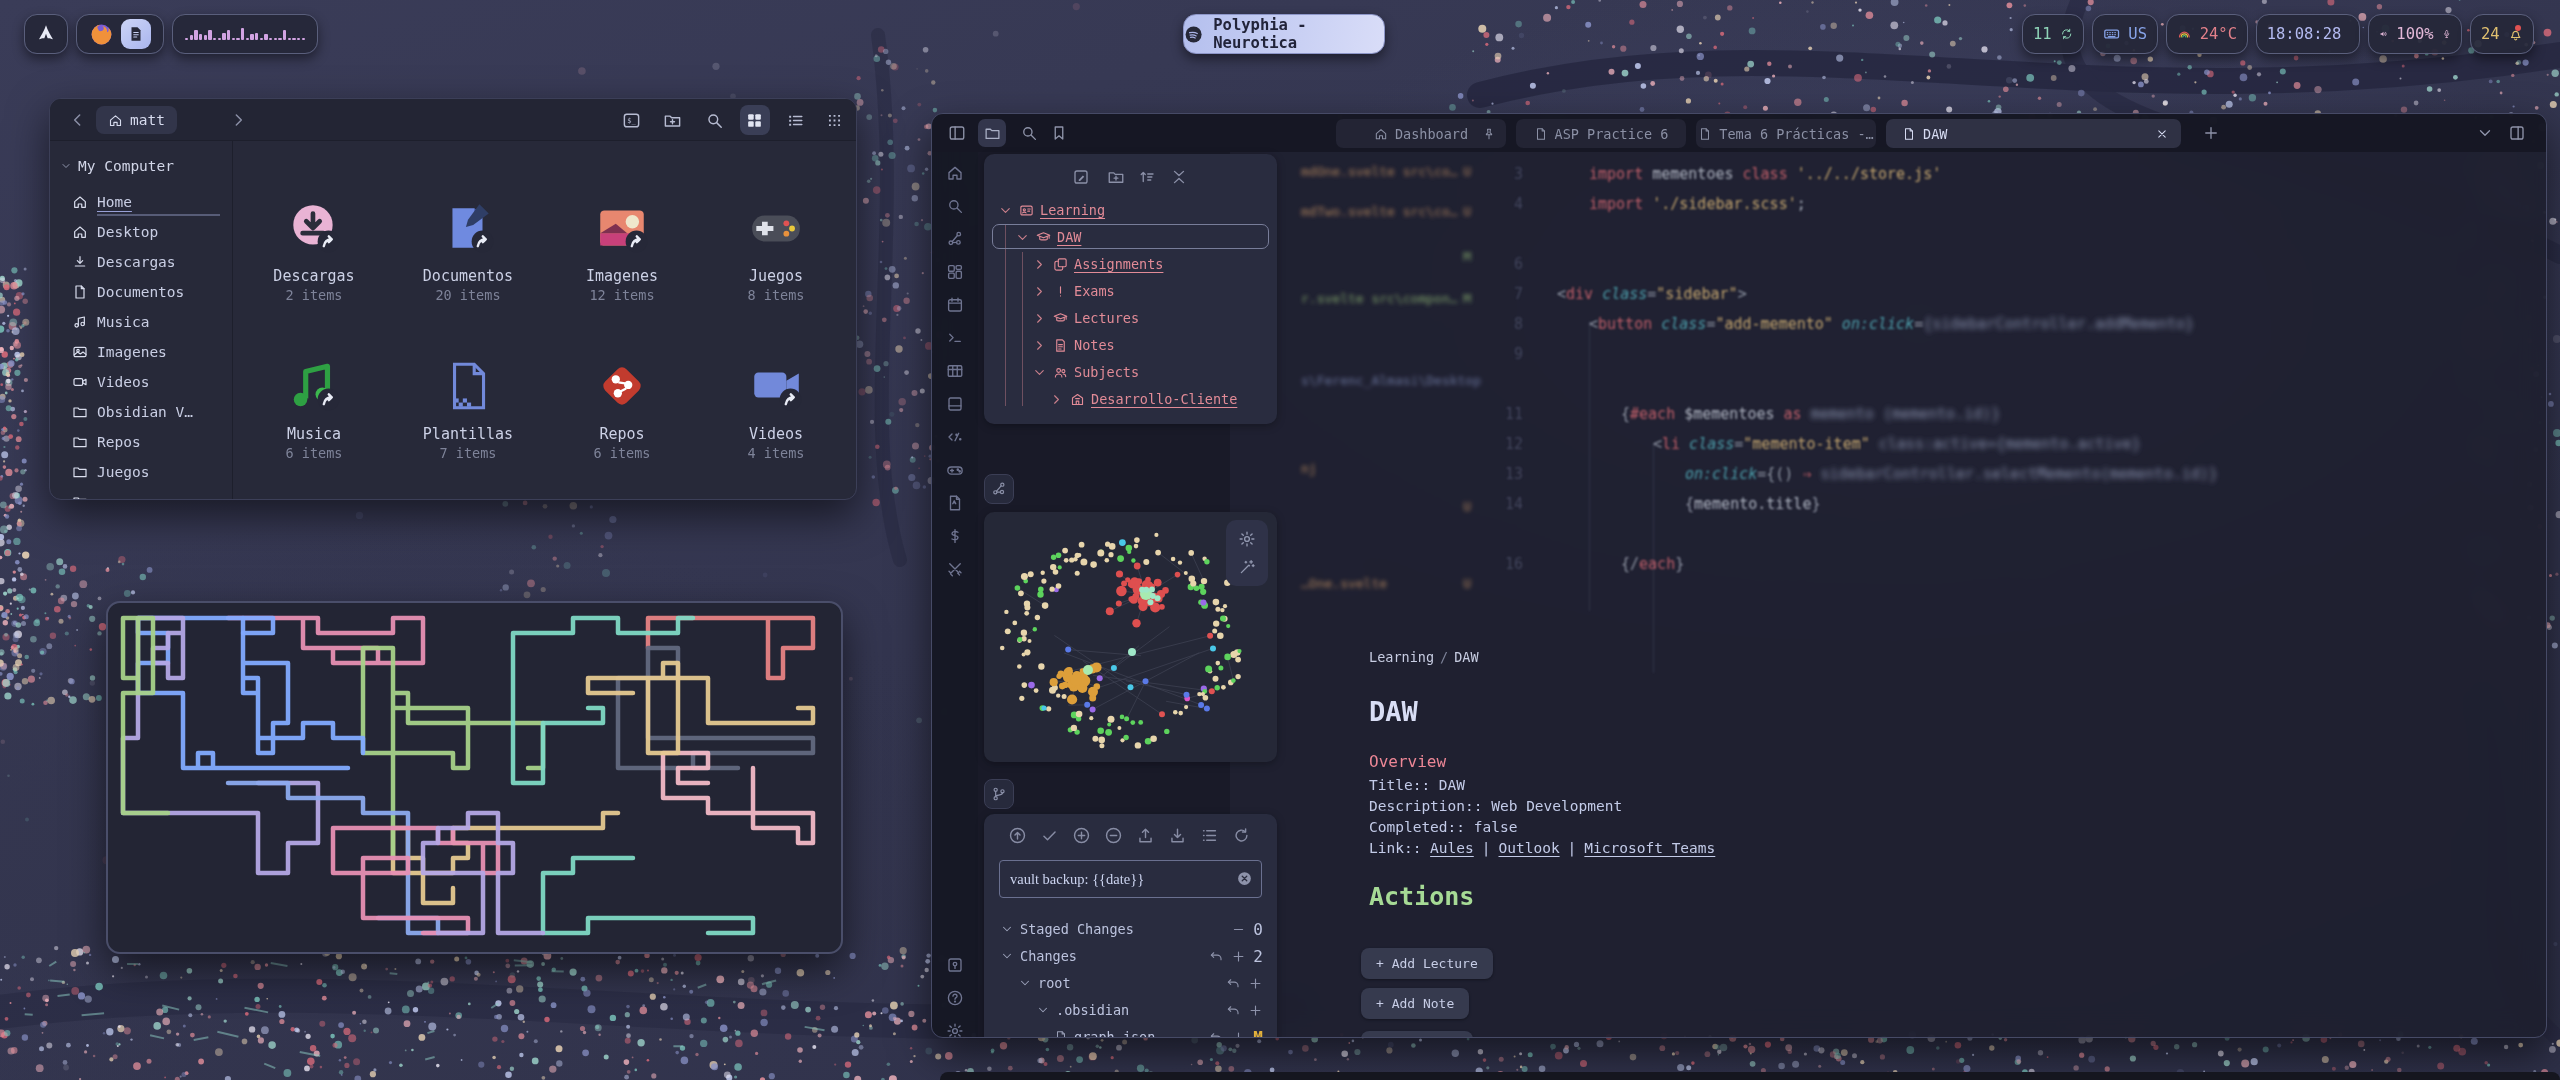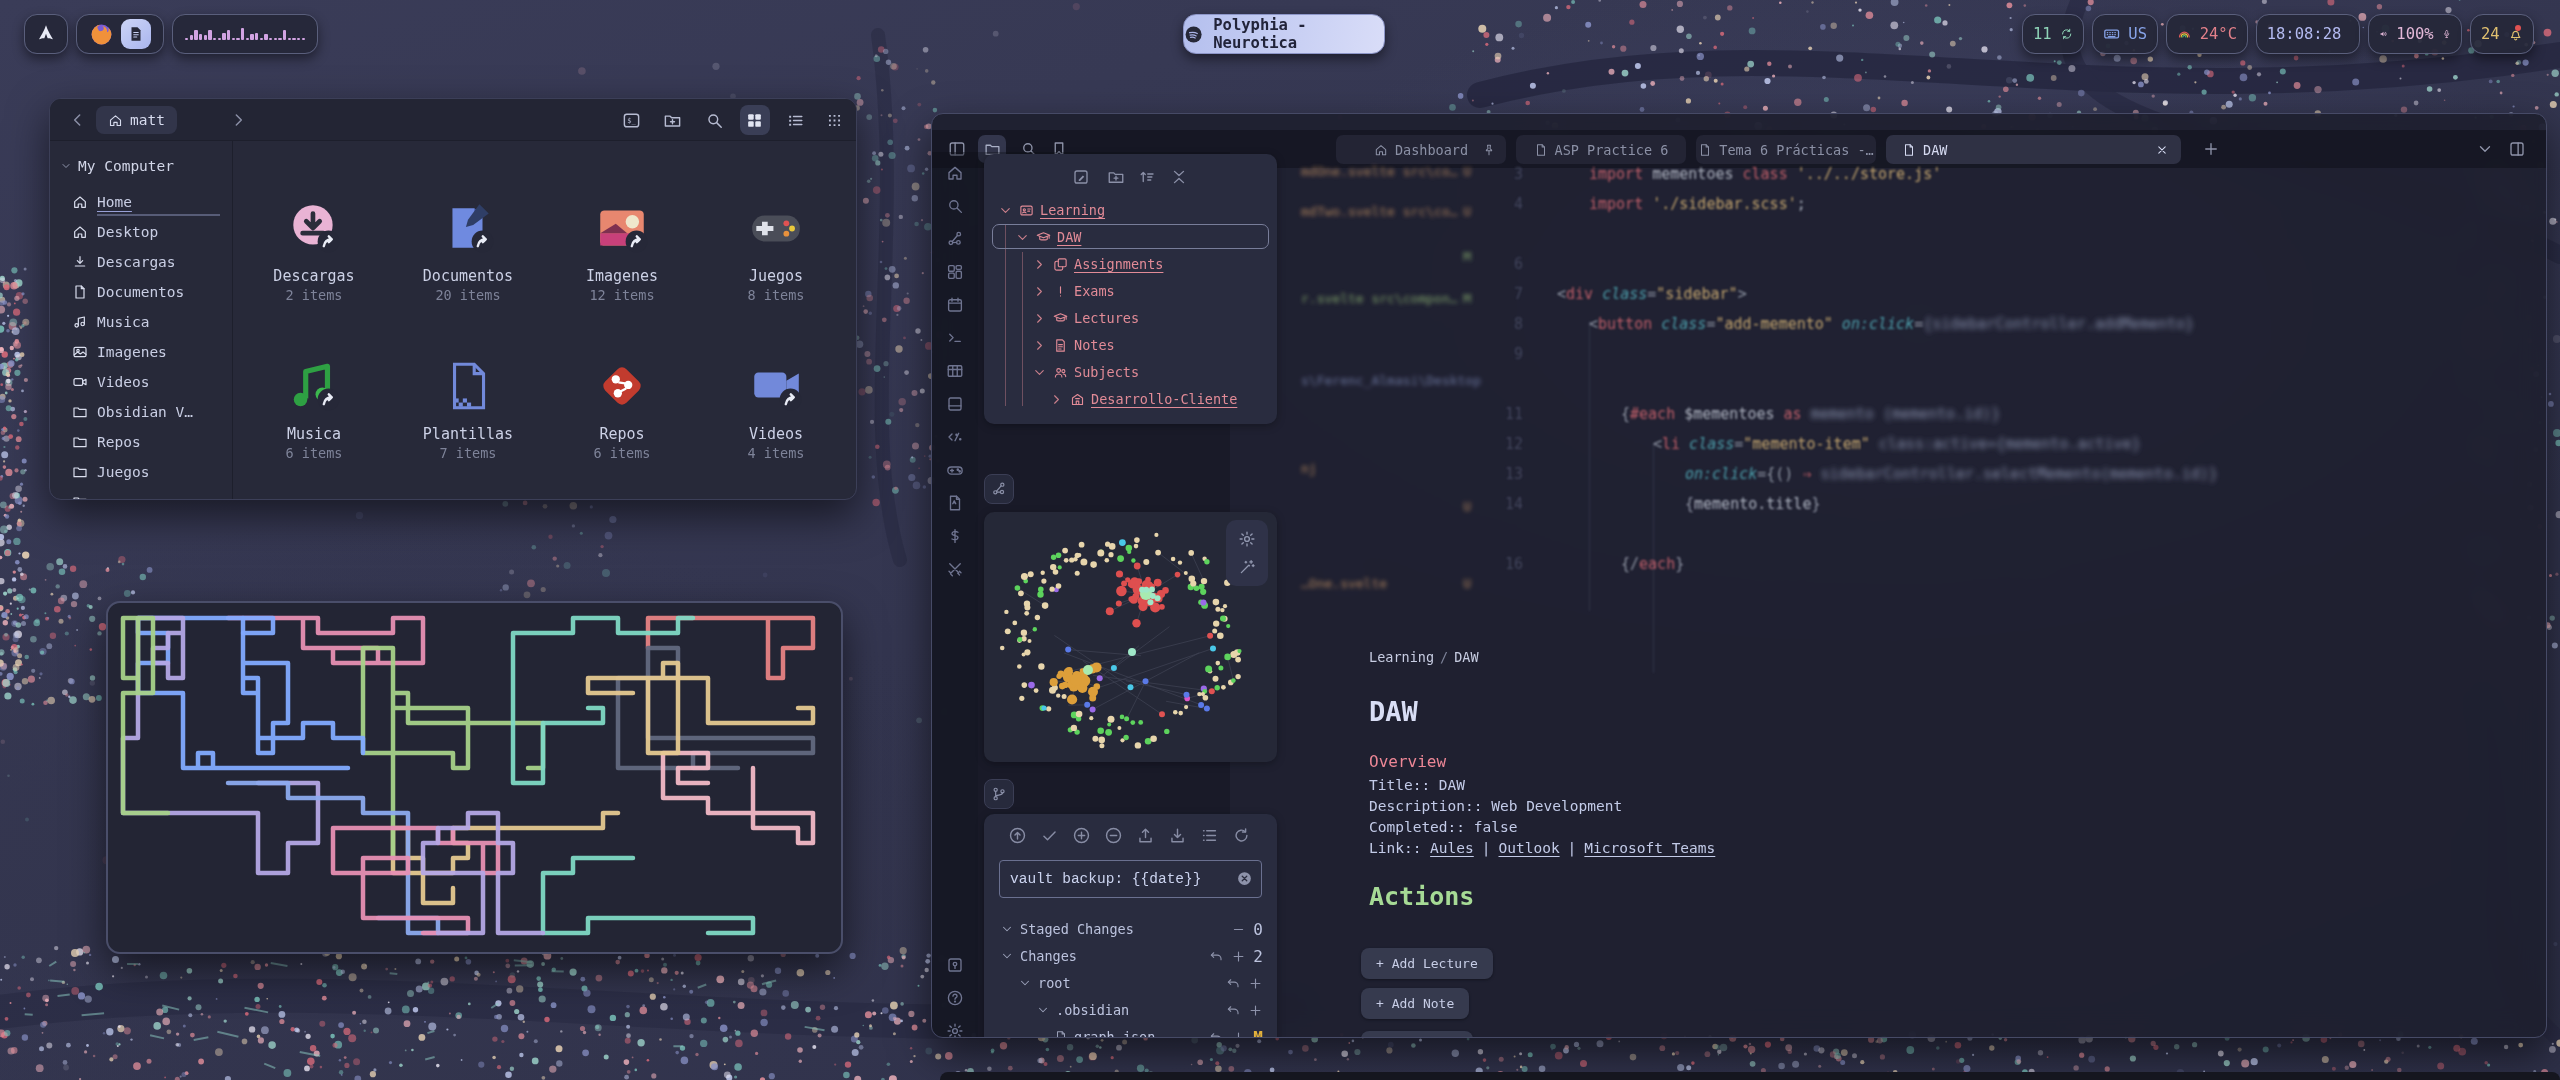--- a/index.html
+++ b/index.html
@@ -48,21 +48,21 @@
   .fm-item.active::after{content:"";position:absolute;left:25px;right:8px;bottom:-1px;height:2px;background:#575c77;}
   .fm-cell{position:absolute;width:150px;text-align:center;}
   .fm-cell .fico{display:inline-block;width:58px;height:58px;}
   .fm-cell .nm{margin-top:6px;color:#ccd1e6;font-size:15px;}
   .fm-cell .ct{margin-top:2px;color:#7e8399;font-size:13.5px;}
   
   #pipesw{left:106px;top:601px;width:737px;height:353px;background:#232534;border:2px solid #4a4e6a;border-radius:14px;overflow:hidden;}
   
   #obs{left:931px;top:113px;width:1616px;height:925px;background:rgba(29,30,44,.88);
       -webkit-backdrop-filter:blur(14px);backdrop-filter:blur(14px);border:1px solid #464a66;overflow:hidden;}
-  #obs-head{position:absolute;left:0;top:16px;right:0;height:38px;background:rgba(17,18,28,.6);}
+  #obs-head{position:absolute;left:0;top:0;right:0;height:38px;background:rgba(17,18,28,.6);}
   .ohic{position:absolute;top:10px;width:18px;height:18px;color:#8e93a9;}
   #oh-folder{position:absolute;left:46px;top:5px;width:28px;height:28px;background:#33364c;border-radius:7px;
      display:flex;align-items:center;justify-content:center;color:#aab0c6;}
   #oh-folder .ic{width:17px;height:17px;}
   .otab{position:absolute;top:5px;height:29px;border-radius:7px;background:#232434;display:flex;align-items:center;
      justify-content:center;gap:7px;color:#8b90a5;font-size:13.5px;}
   .otab.active{background:#2f3144;color:#d6dbf2;justify-content:flex-start;padding-left:16px;}
   .otab .ic{width:14px;height:14px;flex:none;}
   .otab .pin{position:absolute;right:10px;width:14px;height:14px;}
   .otab .tx{position:absolute;right:12px;width:14px;height:14px;}
@@ -80,21 +80,21 @@
   .xguide{position:absolute;width:1px;background:rgba(226,139,151,.38);}
   .sqbtn{position:absolute;left:6px;width:30px;height:30px;background:#272a3c;border:1px solid #3b3e55;border-radius:8px;
      display:flex;align-items:center;justify-content:center;color:#8b90a8;}
   .sqbtn .ic{width:16px;height:16px;}
   #gpanel{top:360px;height:250px;background:#252837;}
   #gbtns{position:absolute;right:9px;top:8px;width:42px;height:66px;background:#2f3248;border-radius:10px;}
   #gbtns .ic{position:absolute;left:12px;width:18px;height:18px;color:#9298b0;}
   #gitpanel{top:662px;height:260px;}
   .gtb{position:absolute;top:12px;width:19px;height:19px;color:#878ca4;}
   #gitmsg{position:absolute;left:15px;top:46px;width:263px;height:38px;background:transparent;border:1px solid #6a7090;
-     border-radius:4px;color:#ccd4f0;font-size:14.5px;font-family:Liberation Mono, monospace;padding:0 30px 0 10px;}
+     border-radius:4px;color:#ccd4f0;font-size:14.5px;font-family:Liberation Serif, serif;padding:0 30px 0 10px;}
   #gitmsg-x{position:absolute;left:252px;top:56px;width:17px;height:17px;color:#8d92aa;}
   .grow{position:absolute;height:24px;display:flex;align-items:center;gap:6px;color:#bcc3de;font-size:13.5px;}
   .grow .chev{width:12px;height:12px;color:#8d92aa;flex:none;}
   .grow .ic{width:14px;height:14px;color:#9aa0b8;flex:none;}
   .gact{position:absolute;right:14px;display:flex;align-items:center;gap:7px;color:#8d92aa;}
   .gact .ic{width:15px;height:15px;}
   .gact .badge{color:#bcc3de;}
   .gact .mstat{color:#e2b13c;font-weight:bold;}
   
   #oe{position:absolute;left:369px;top:37px;width:176px;height:440px;filter:blur(2.2px);opacity:.8;font-size:13px;}

